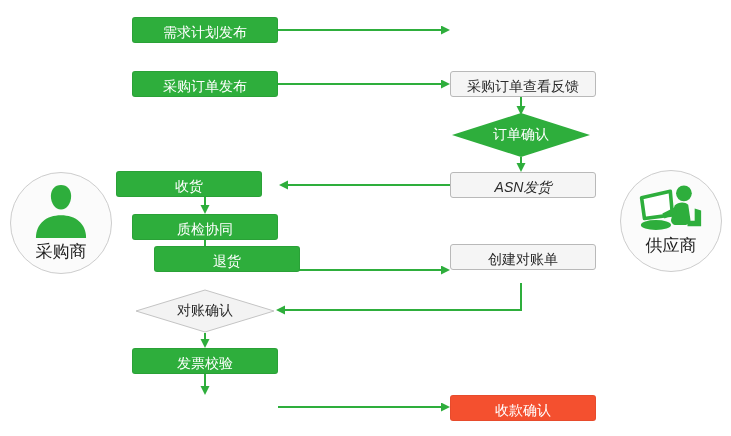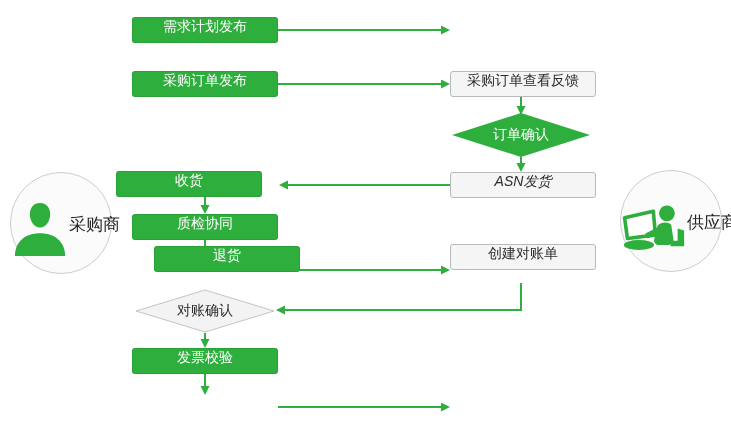--- a/index.html
+++ b/index.html
@@ -4,21 +4,21 @@
 <style>
   html,body{margin:0;padding:0;background:#ffffff;}
   .stage{
     position:relative;width:731px;height:436px;background:#ffffff;
     font-family:"Liberation Sans","DejaVu Sans",sans-serif;overflow:hidden;
     --green:#2eae3c;--red:#f4502f;--box-gray-fill:#f5f5f5;--box-gray-border:#b9b9b9;
     --diamond-gray-fill:#f3f3f3;--diamond-gray-border:#c4c4c4;--text-dark:#2b2b2b;
   }
   .node{
     position:absolute;width:146px;height:26px;box-sizing:border-box;
-    display:flex;align-items:flex-start;justify-content:center;
+    display:flex;align-items:flex-end;justify-content:center;
     font-size:14px;border-radius:3px;white-space:nowrap;
   }
   .node.green{background:var(--green);color:#ffffff;border:1px solid rgba(0,0,0,0.07);}
   .node.gray{background:var(--box-gray-fill);border:1px solid var(--box-gray-border);color:var(--text-dark);}
   .node.red{background:var(--red);color:#ffffff;border:1px solid rgba(0,0,0,0.05);}
 
   
   #n-demand-publish{left:132px;top:17px;}
   #n-po-publish{left:132px;top:71px;}
   #n-receive{left:116px;top:171px;}
@@ -42,21 +42,21 @@
     display:flex;align-items:center;justify-content:center;font-size:14px;white-space:nowrap;
   }
   #d-order-confirm polygon{fill:var(--green);}
   #d-order-confirm .dlabel{color:#ffffff;}
   #d-statement-confirm polygon{fill:var(--diamond-gray-fill);stroke:var(--diamond-gray-border);stroke-width:1;}
   #d-statement-confirm .dlabel{color:var(--text-dark);}
 
   .actor{
     position:absolute;width:102px;height:102px;border-radius:50%;
     background:#fbfbfb;border:1px solid #cdcdcd;box-sizing:border-box;
-    display:flex;align-items:center;justify-content:flex-start;
+    display:flex;flex-direction:column;align-items:center;justify-content:flex-start;
   }
   #actor-buyer{left:10px;top:172px;}
   #actor-supplier{left:620px;top:170px;}
   .actor .icon{color:var(--green);margin-top:11px;line-height:0;}
   .actor .alabel{font-size:17px;color:#222222;margin-top:2px;white-space:nowrap;}
 
   #arrows{position:absolute;left:0;top:0;width:731px;height:436px;pointer-events:none;}
   #arrows line,#arrows path.flow{stroke:var(--green);stroke-width:2;fill:none;}
   #arrowhead path{fill:var(--green);}
 </style>
@@ -130,20 +130,23 @@
 
   <div class="node gray" id="n-po-feedback">
     <span>采购订单查看反馈</span>
   </div>
   <div class="node gray" id="n-asn">
     <span>ASN发货</span>
   </div>
   <div class="node gray" id="n-statement">
     <span>创建对账单</span>
   </div>
+  <div class="node red" id="n-receipt">
+    <span>收款确认</span>
+  </div>
 
   <div class="diamond" id="d-order-confirm">
     <svg viewBox="0 0 138 44" preserveAspectRatio="none">
       <polygon points="0,22 69,0 138,22 69,44"></polygon>
     </svg>
     <span class="dlabel">订单确认</span>
   </div>
   <div class="diamond" id="d-statement-confirm">
     <svg viewBox="0 0 140 44" preserveAspectRatio="none">
       <polygon points="1,22 70,1 139,22 70,43"></polygon>

